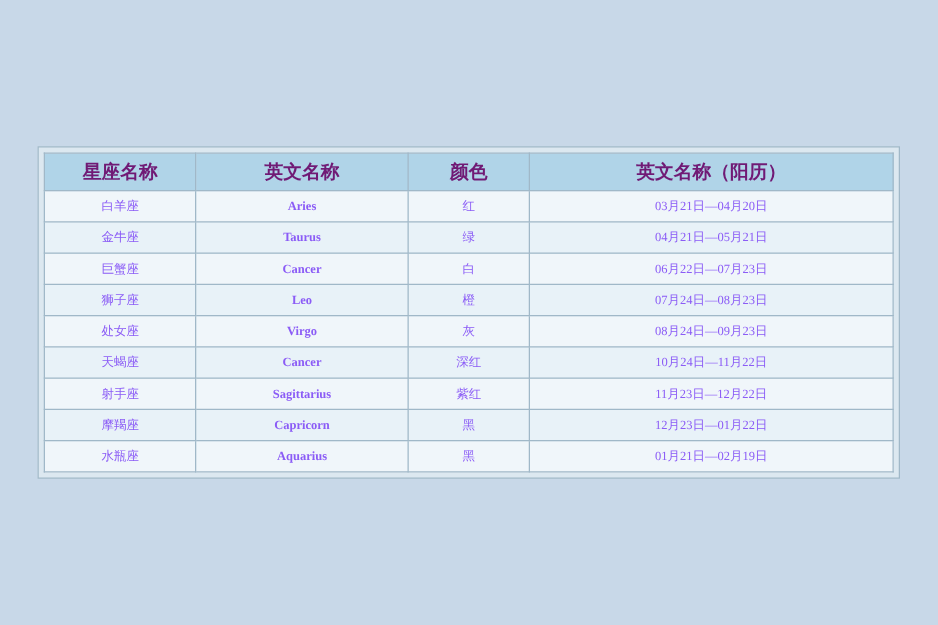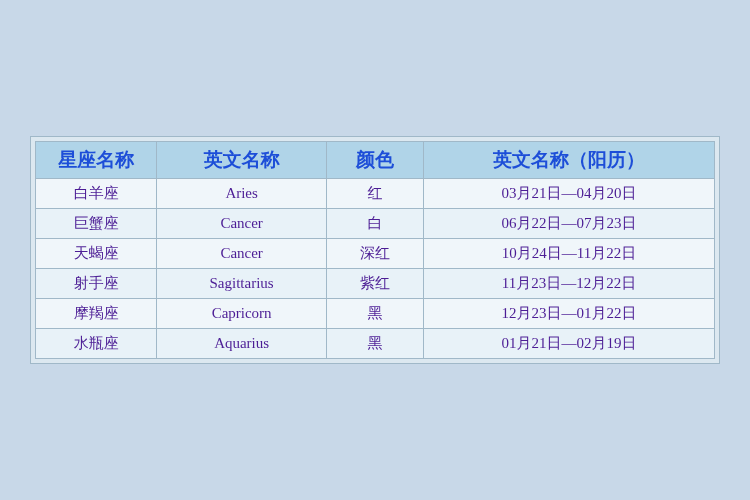--- a/index.html
+++ b/index.html
@@ -26,47 +26,48 @@
 
     table {
       border-collapse: collapse;
       width: 680px;
     }
 
     th, td {
       border: 1px solid #a0b8c8;
       text-align: center;
       padding: 5px 8px;
-      font-size: 15px;
-      color: #4c1d95;
+      font-size: 10px;
+      color: #8b5cf6;
     }
 
     thead tr {
       background-color: #b0d4e8;
     }
 
     tbody tr {
       background-color: #f0f6fa;
     }
 
     tbody tr:nth-child(even) {
       background-color: #e8f2f8;
     }
 
     th {
       font-weight: bold;
-      font-size: 19px;
-      color: #1d4ed8;
+      font-size: 15px;
+      color: #701a75;
     }
 
     td:nth-child(1) {
       width: 100px;
     }
     td:nth-child(2) {
       width: 140px;
+      font-weight: bold;
     }
     td:nth-child(3) {
       width: 80px;
     }
     td:nth-child(4) {
       width: 240px;
     }
   </style>
 </head>
 <body>
@@ -82,24 +83,42 @@
       </tr>
     </thead>
     <tbody id="table-body">
     <tr>
           <td>白羊座</td>
           <td>Aries</td>
           <td>红</td>
           <td>03月21日—04月20日</td>
         </tr>
         <tr>
+          <td>金牛座</td>
+          <td>Taurus</td>
+          <td>绿</td>
+          <td>04月21日—05月21日</td>
+        </tr>
+        <tr>
           <td>巨蟹座</td>
           <td>Cancer</td>
           <td>白</td>
           <td>06月22日—07月23日</td>
+        </tr>
+        <tr>
+          <td>狮子座</td>
+          <td>Leo</td>
+          <td>橙</td>
+          <td>07月24日—08月23日</td>
+        </tr>
+        <tr>
+          <td>处女座</td>
+          <td>Virgo</td>
+          <td>灰</td>
+          <td>08月24日—09月23日</td>
         </tr>
         <tr>
           <td>天蝎座</td>
           <td>Cancer</td>
           <td>深红</td>
           <td>10月24日—11月22日</td>
         </tr>
         <tr>
           <td>射手座</td>
           <td>Sagittarius</td>

